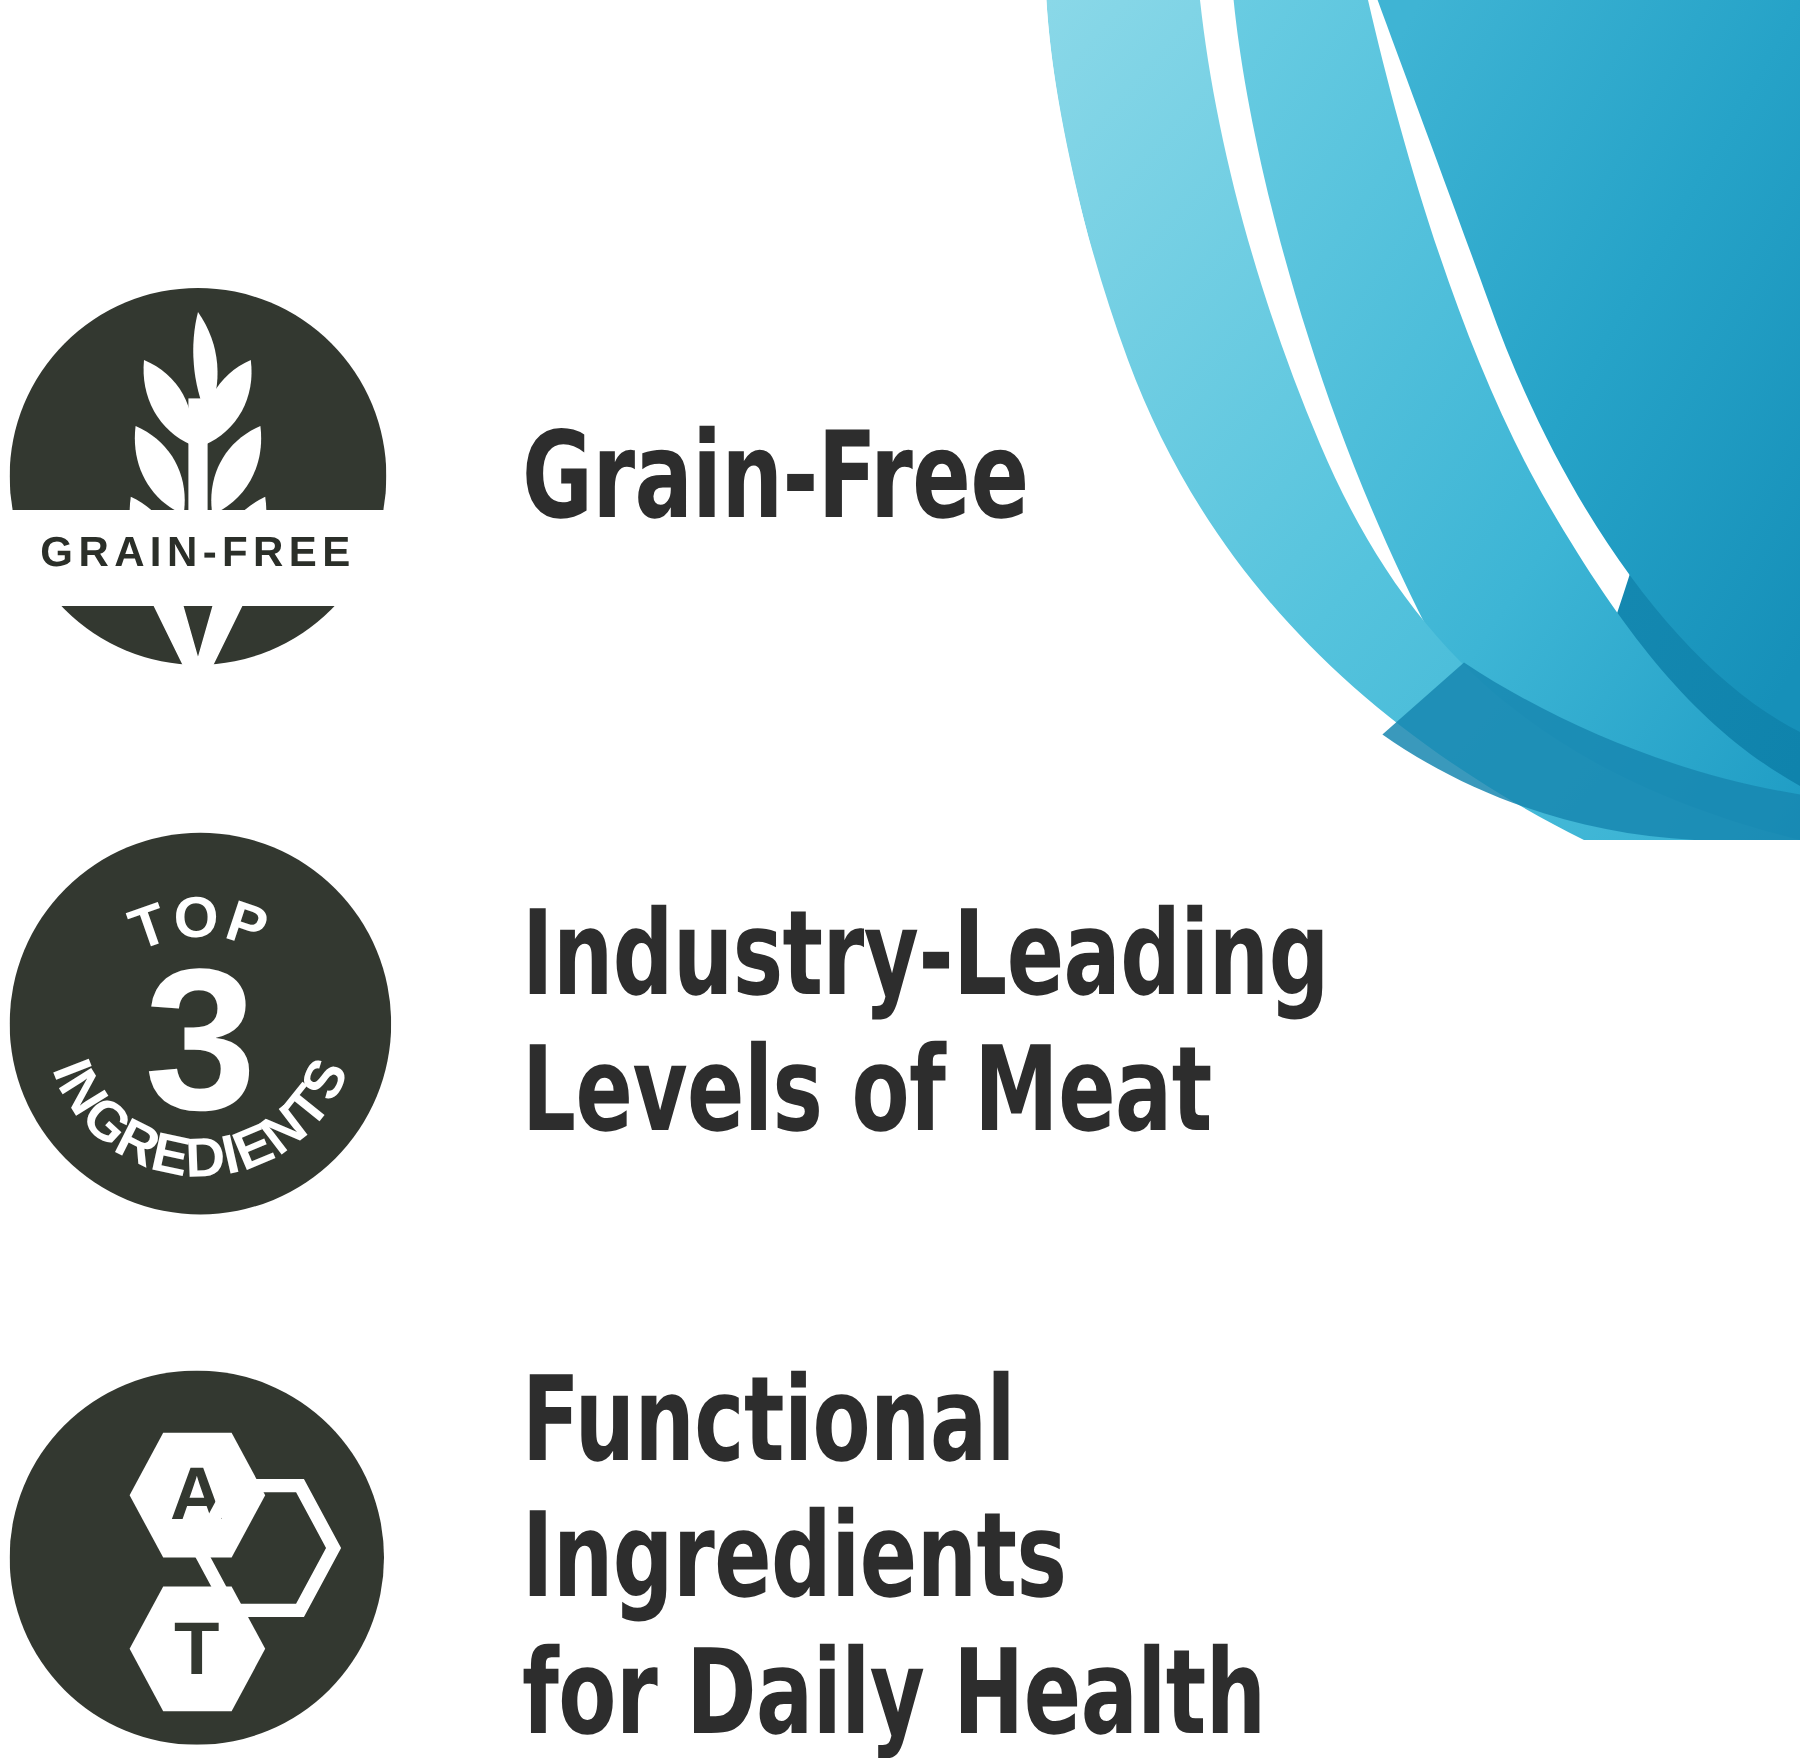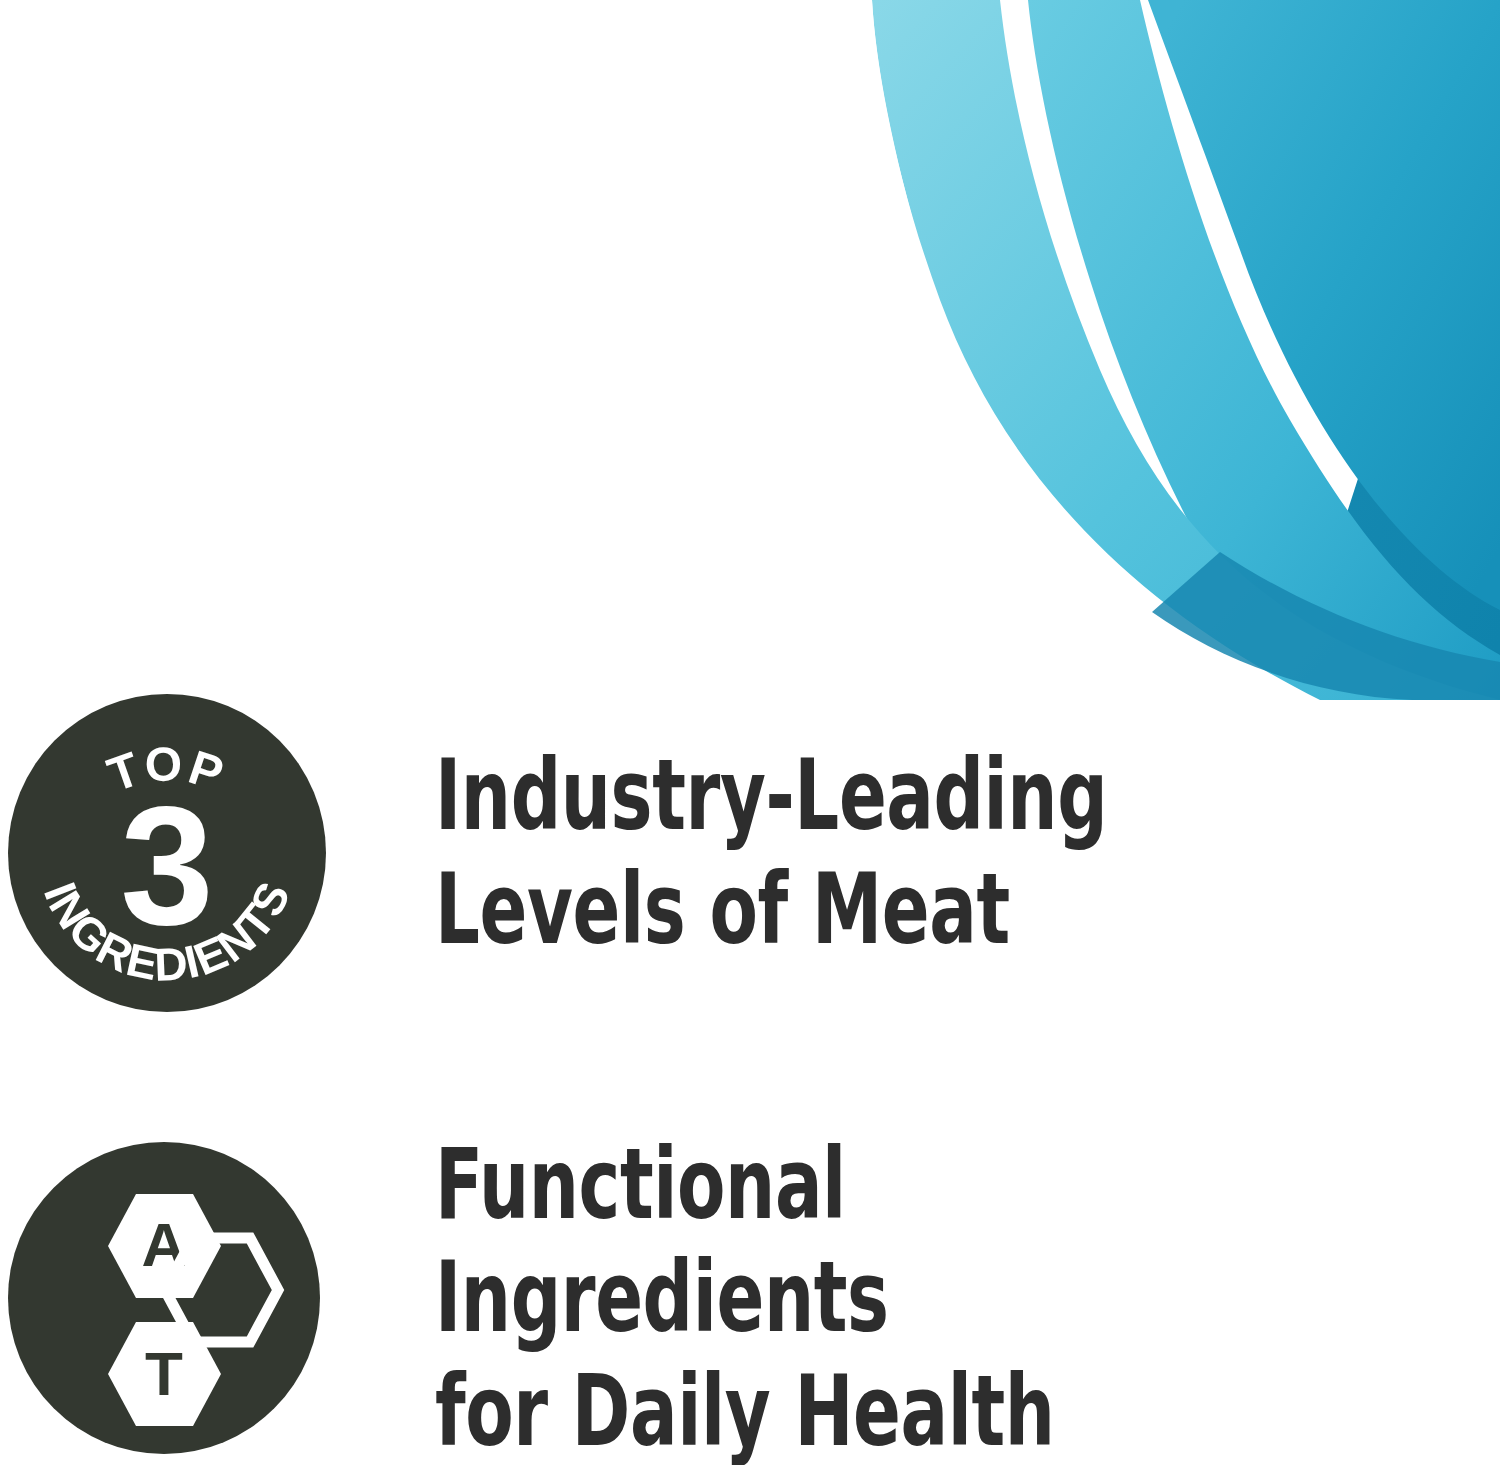--- a/index.html
+++ b/index.html
@@ -99,20 +99,55 @@
       <path d="M440,0 C470,130 520,300 590,420 C660,540 720,610 800,655 L800,700 L600,700 C520,600 440,440 390,280 C355,170 335,70 328,0 Z" fill="url(#gB)"></path>
 
       <path d="M300,0 C312,110 345,240 400,370 C470,535 580,645 800,700 L800,700 L470,700 C340,560 250,370 205,190 C185,110 175,50 172,0 Z" fill="url(#gA)"></path>
 
       <path d="M0,0 L172,0 C176,70 196,180 240,300 C300,462 420,600 620,700 L0,700 Z" fill="#ffffff"></path>
 
       <path d="M452,612 C520,660 610,695 712,700 L800,700 L800,662 C700,646 600,605 520,552 Z" fill="#1787b0" opacity="0.85"></path>
     </svg>
   </div>
 
+  <div class="feature-row row-1">
+    <div class="badge-slot">
+      <svg class="badge-svg" width="314" height="330" viewBox="0 0 314 330" xmlns="http://www.w3.org/2000/svg">
+
+        <circle cx="157" cy="165" r="157" fill="#333830"></circle>
+
+        <g fill="#ffffff">
+
+          <path d="M157,28 C176,55 178,88 165,116 C152,88 150,55 157,28 Z"></path>
+
+          <path d="M112,68 C141,80 156,108 152,139 C124,127 109,99 112,68 Z"></path>
+
+          <path d="M201,68 C205,99 190,127 162,139 C158,108 173,80 201,68 Z"></path>
+
+          <path d="M105,123 C135,136 150,165 145,197 C116,184 101,155 105,123 Z"></path>
+
+          <path d="M209,123 C213,155 198,184 169,197 C164,165 179,136 209,123 Z"></path>
+
+          <path d="M101,182 C131,196 146,226 140,259 C111,245 96,215 101,182 Z"></path>
+
+          <path d="M213,182 C218,215 203,245 174,259 C168,226 183,196 213,182 Z"></path>
+
+          <rect x="149" y="100" width="16" height="170"></rect>
+        </g>
+
+        <rect x="0" y="193" width="314" height="80" fill="#ffffff"></rect>
+
+        <g fill="#ffffff">
+          <path d="M120,273 L145,273 L157,315 L169,273 L194,273 L166,330 L148,330 Z"></path>
+        </g>
+        <text x="157" y="240" text-anchor="middle" font-family="'Liberation Sans', sans-serif" font-size="35" font-weight="bold" letter-spacing="4.5" fill="#2b2f29">GRAIN-FREE</text>
+      </svg>
+    </div>
+    <div class="feature-text single-line">Grain-Free</div>
+  </div>
 
   <div class="feature-row row-2">
     <div class="badge-slot">
       <svg class="badge-svg" width="318" height="322" viewBox="0 0 318 322" xmlns="http://www.w3.org/2000/svg">
         <defs>
           <path id="arcTop" d="M 50,175 A 112,112 0 0 1 268,175" fill="none"></path>
           <path id="arcBottom" d="M 32,186 A 130,130 0 0 0 286,186" fill="none"></path>
         </defs>
         <circle cx="159" cy="161" r="159" fill="#333830"></circle>
 

